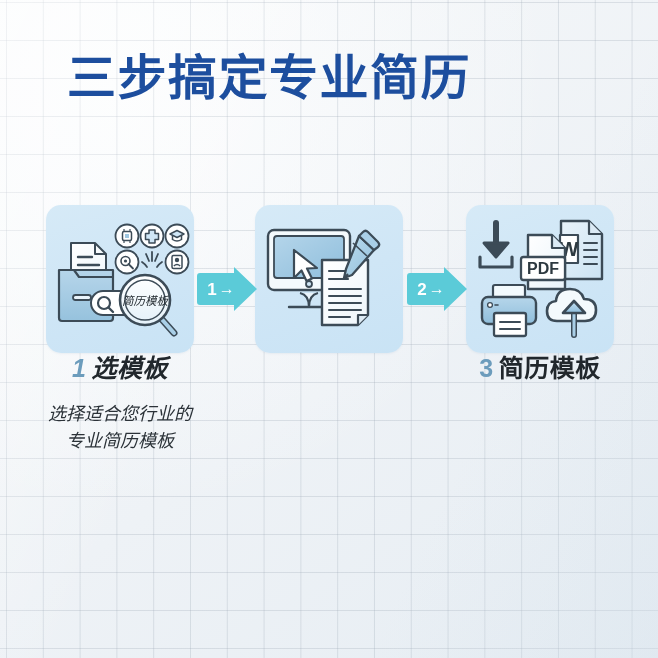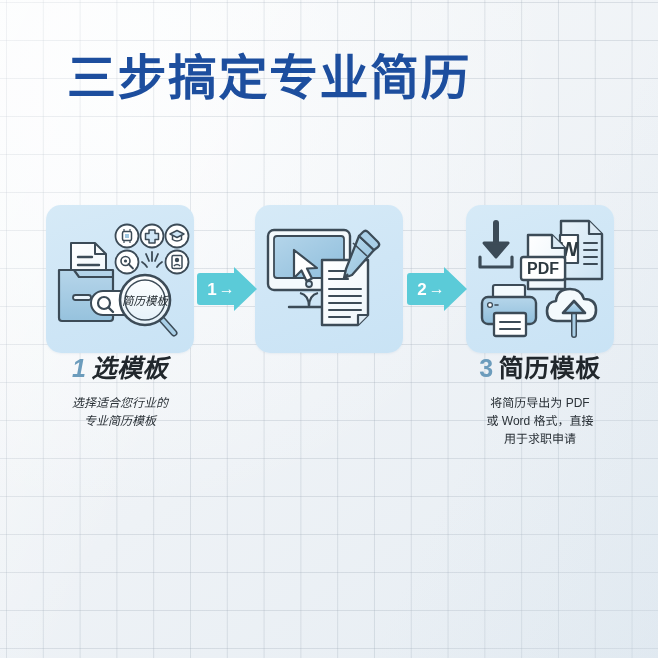--- a/index.html
+++ b/index.html
@@ -96,22 +96,22 @@
     letter-spacing: 0.5px;
     white-space: nowrap;
   }
   .step-num {
     color: #6c9cbc;
     font-weight: 700;
     margin-right: 5px;
     font-size: 25px;
   }
   .step-desc {
-    margin-top: 11px;
-    font-size: 12px;
+    margin-top: 18px;
+    font-size: 18px;
     line-height: 1.52;
     color: #2b3238;
     padding: 0 4px;
   }
 
   
   .connector {
     position: absolute;
     top: 62px;
     width: 60px;
@@ -362,23 +362,20 @@
             <path d="M108 130 L108 104" stroke="#3c4b57" stroke-width="6" stroke-linecap="round"></path>
             <path d="M108 130 L108 104" stroke="#a9cfe7" stroke-width="3" stroke-linecap="round"></path>
             <path d="M97 108 L108 96 L119 108 Z" fill="url(#arrG)" stroke="#3c4b57" stroke-width="2.6" stroke-linejoin="round"></path>
           </g>
         </svg>
       </div>
 
       <div class="step-head">
         <span class="step-num">3</span><span>简历模板</span>
       </div>
-      <div class="step-desc" style="white-space:pre-line;">将简历导出为 PDF
-或 Word 格式，直接
-用于求职申请</div>
     </div>
 
     <div class="connector conn-1">
       <svg width="60" height="44" viewBox="0 0 60 44">
         <path d="M0 9 Q0 6 3 6 L37 6 L37 0 L60 22 L37 44 L37 38 L3 38 Q0 38 0 35 Z" fill="#5bcbd8"></path>
       </svg>
       <div class="conn-label">
         <span>1</span>
         <span class="conn-arrow">→</span>
       </div>

